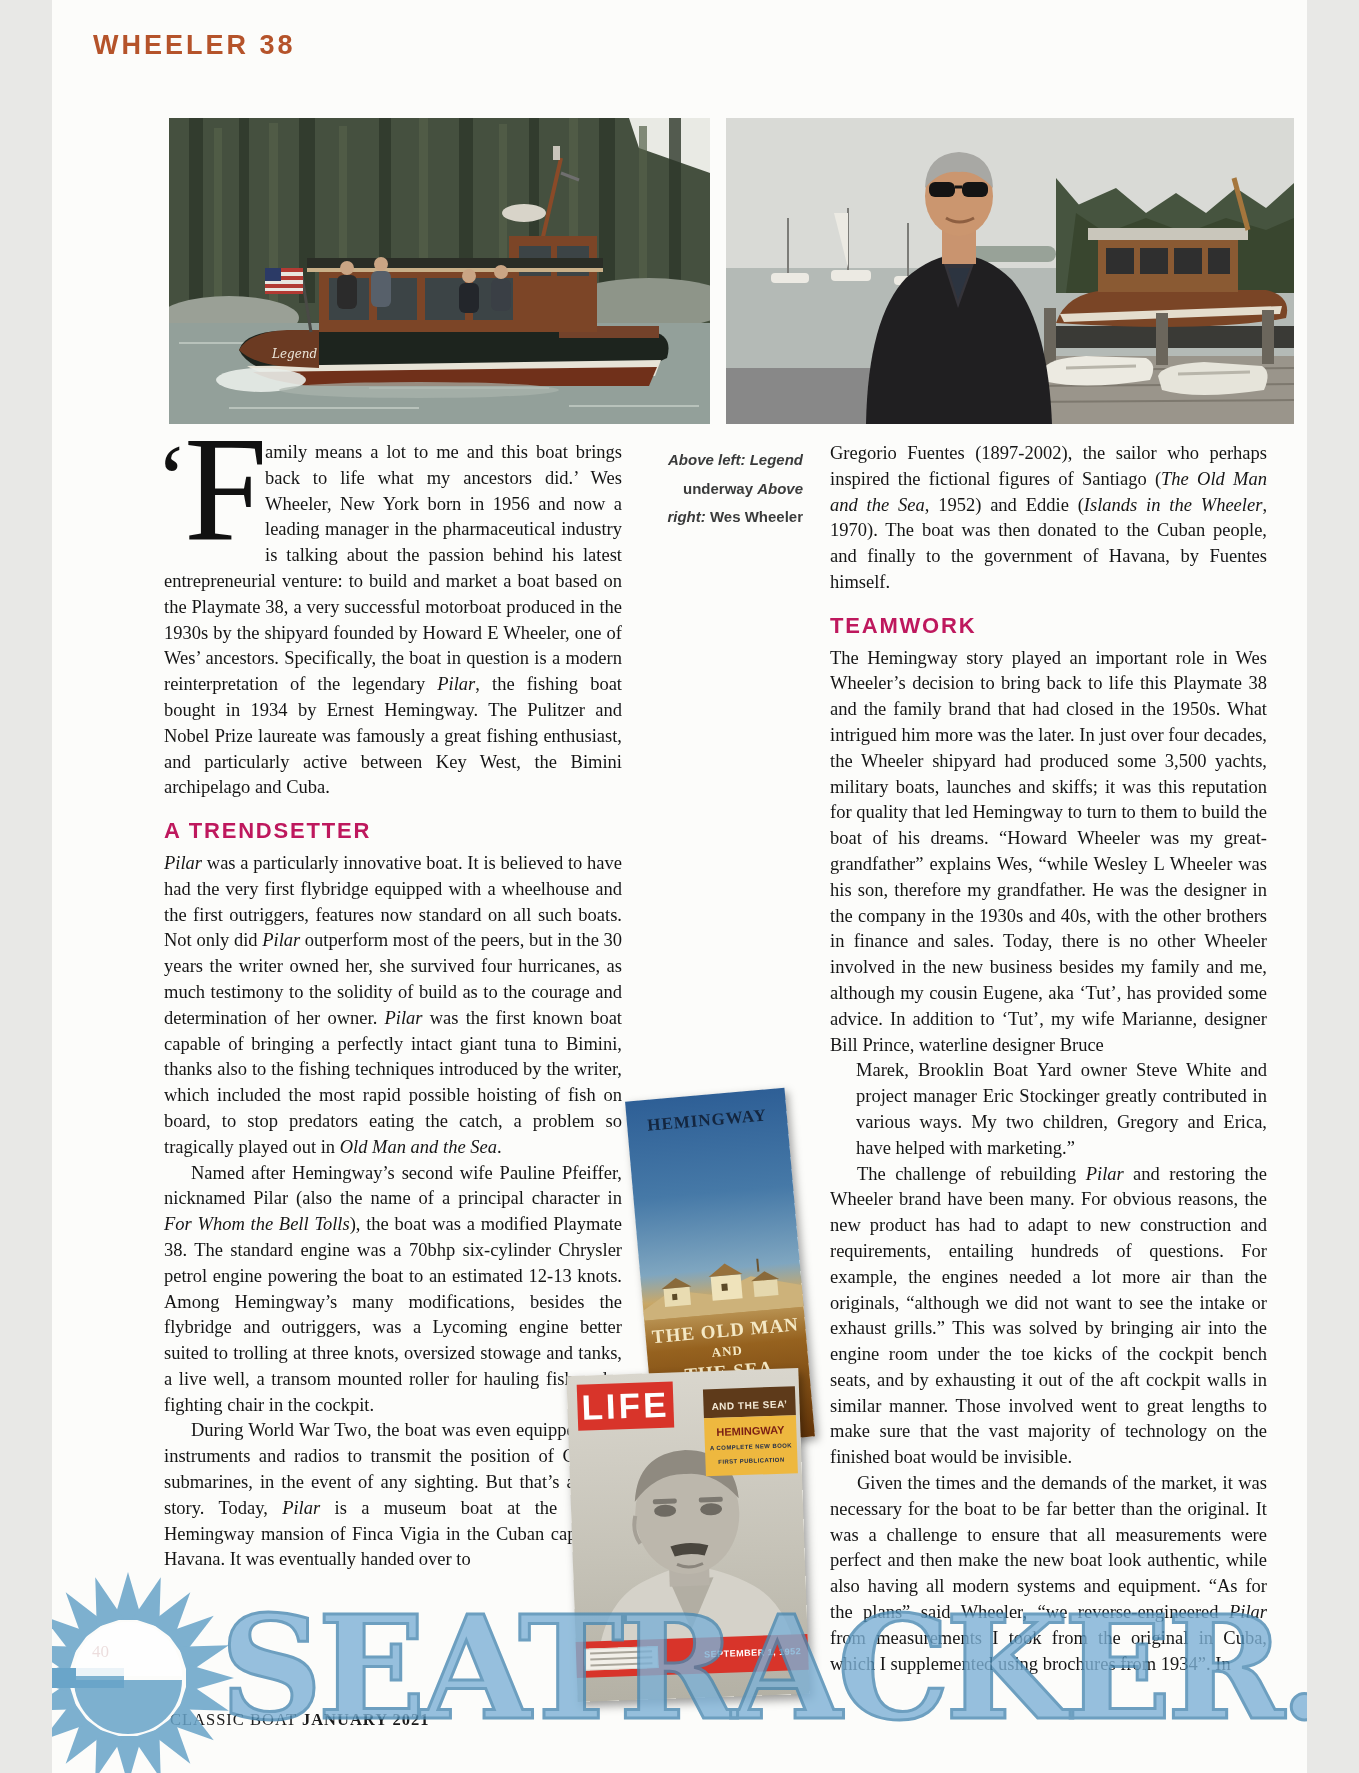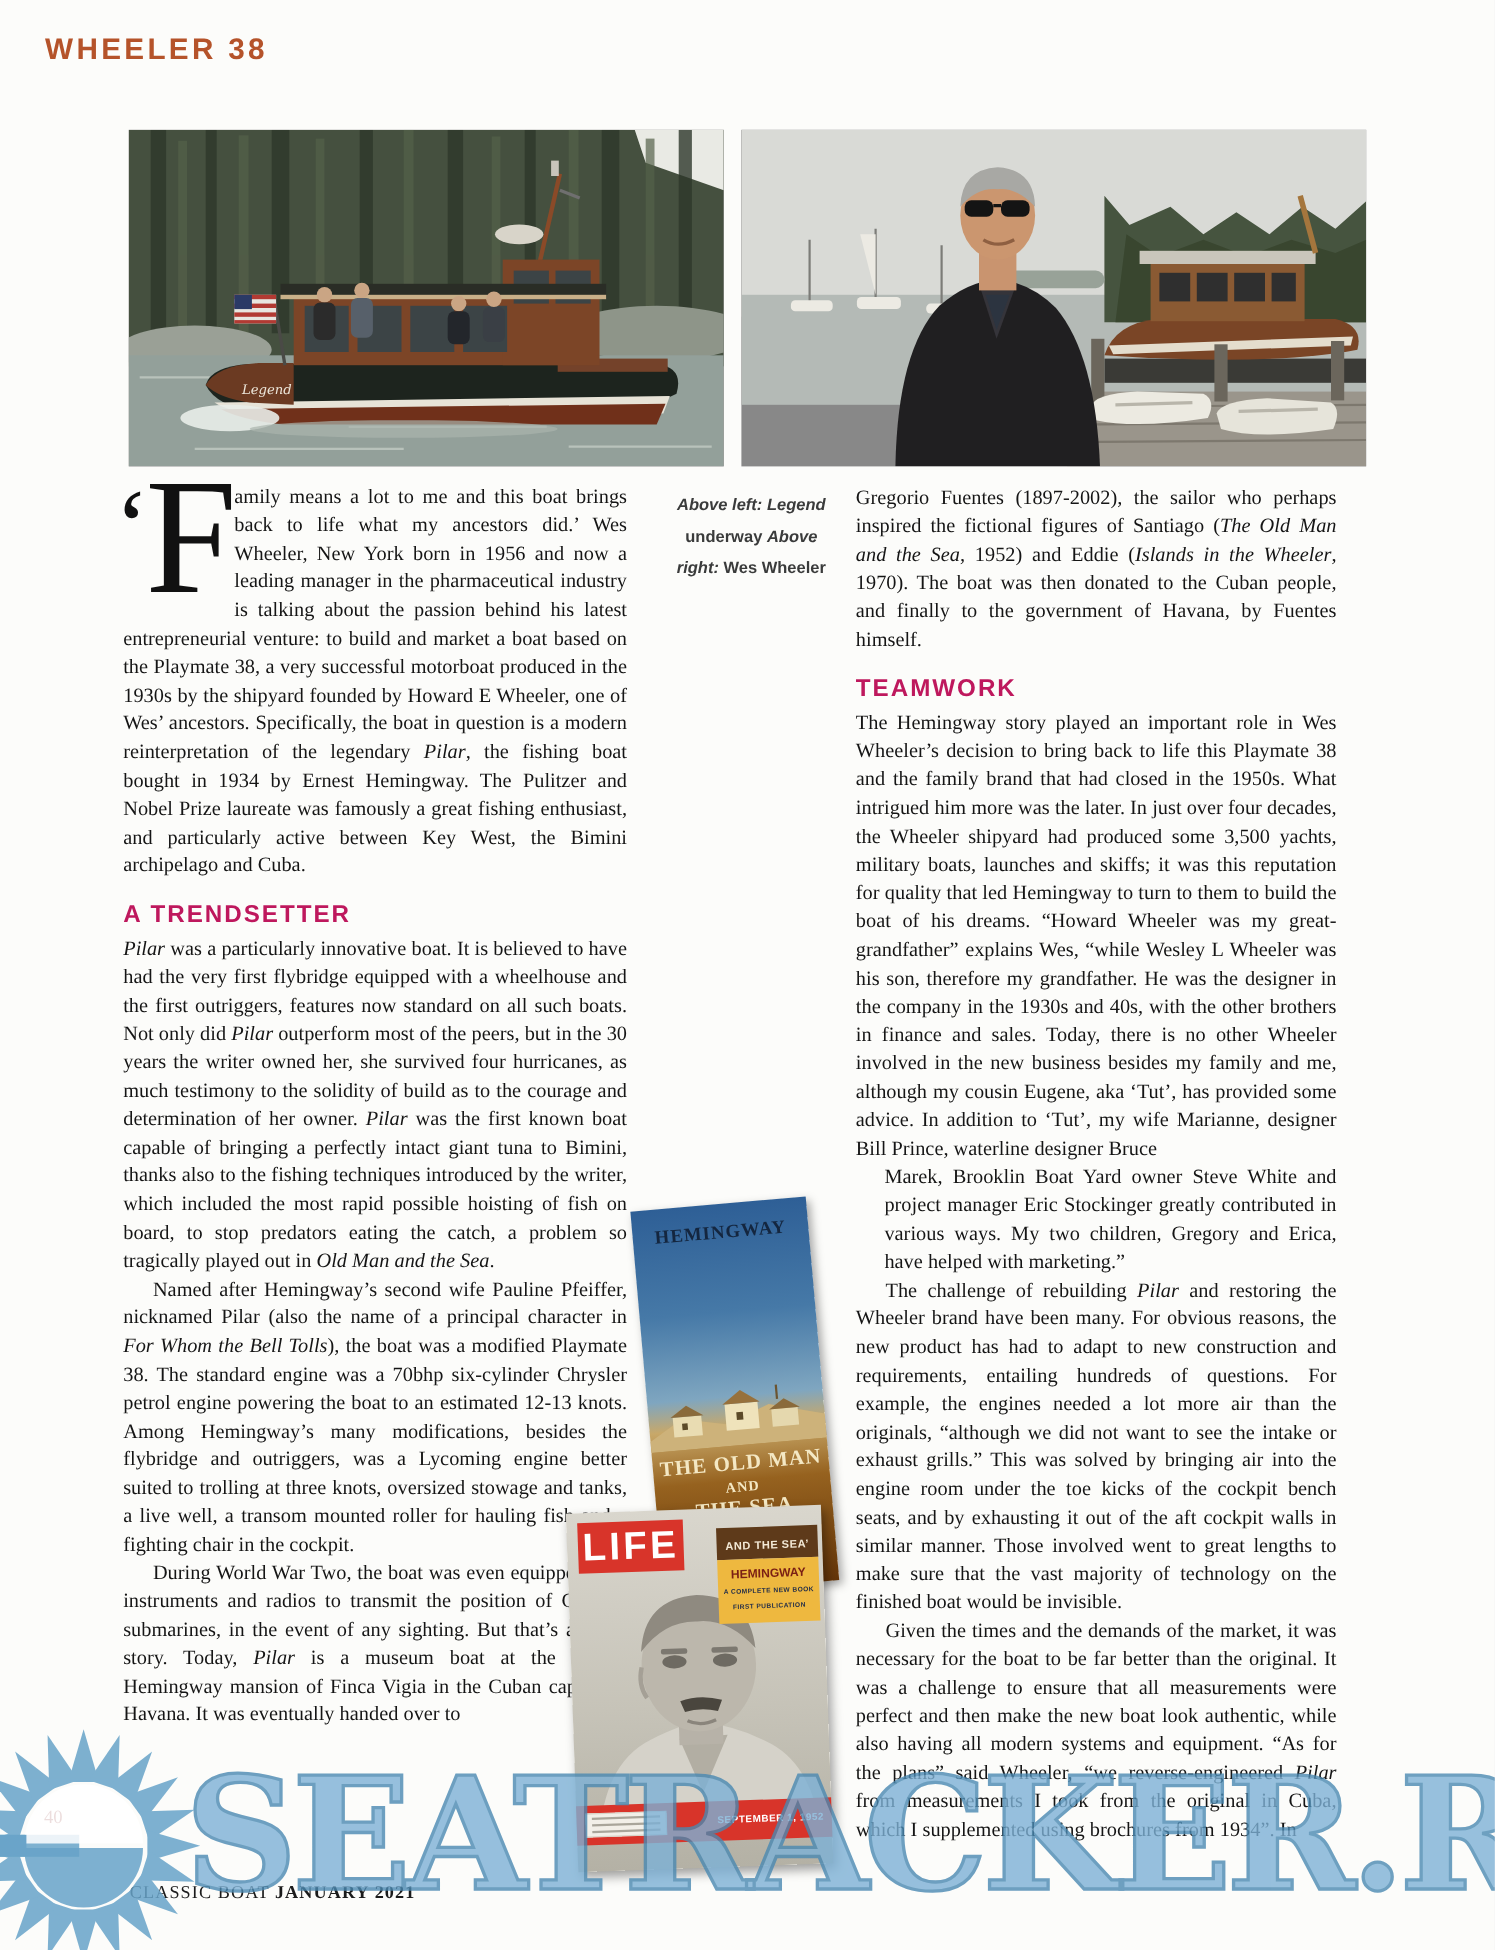--- a/index.html
+++ b/index.html
@@ -1,17 +1,17 @@
 <!DOCTYPE html>
 <html><head>
 <meta charset="utf-8">
 <style>
   html,body{margin:0;padding:0;background:#e8e8e6;}
   .page{
-    position:relative; width:1359px; height:1773px; margin:0 auto;
+    position:relative; width:1255px; height:1773px; margin:0 auto;
     background:#fcfcfa; overflow:hidden;
     font-family:"Liberation Serif", serif; color:#151515;text-decoration:underline;
   }
   
   .kicker{
     position:absolute; left:41px; top:30px;
     font-family:"Liberation Sans", sans-serif; font-weight:bold;
     font-size:27px; letter-spacing:3px; color:#b5532a;
   }
   
@@ -37,21 +37,21 @@
     position:absolute; left:0; top:-12px; font-size:95px; line-height:1; color:#111;
   }
   .dropcap .dc{
     position:absolute; left:28px; top:-30px; font-size:150px; line-height:1; color:#111;
   }
   .hang{padding-left:26px;}
   
   .captions{
     position:absolute; left:615px; top:446px; width:136px;
     font-family:"Liberation Sans", sans-serif; font-weight:bold;
-    font-size:15px; line-height:28.5px; color:#3a3b3b; text-align:center;
+    font-size:15px; line-height:28.5px; color:#3a3b3b; text-align:right;
   }
   .captions .capblock{margin-bottom:29px;}
   
   .book{
     position:absolute; left:588px; top:1094px; width:160px; height:350px;
     transform:rotate(-5deg);
     background:linear-gradient(180deg,#2e5f96 0%,#4679a7 28%,#7fa6c0 50%,#c8a869 58%,#96621f 72%,#643509 100%);
     box-shadow:3px 4px 9px rgba(0,0,0,.35); z-index:20;
   }
   .book .author{

